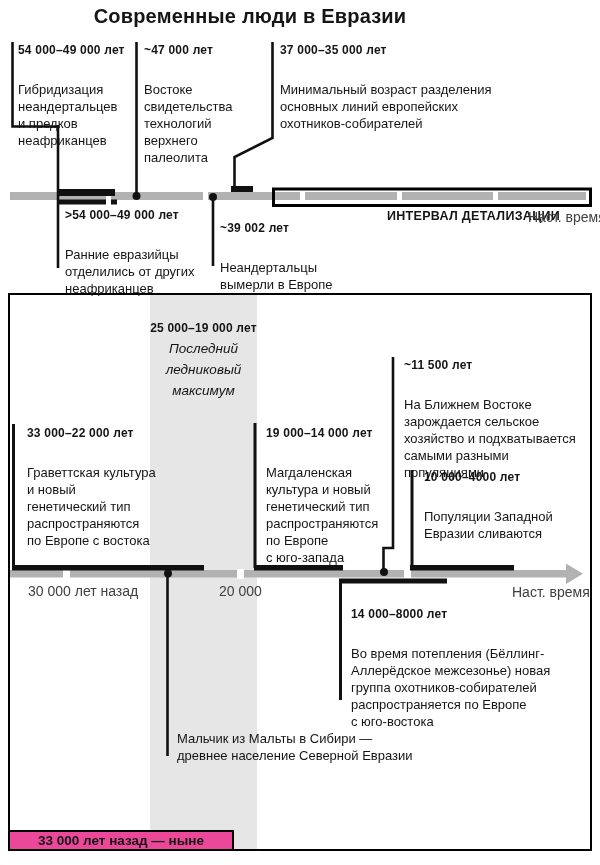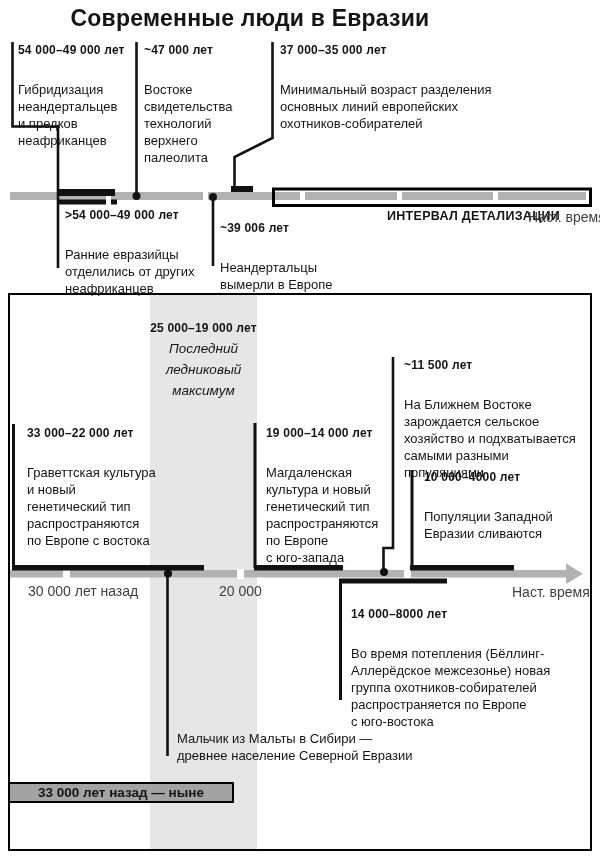--- a/index.html
+++ b/index.html
@@ -4,39 +4,39 @@
 <style>
   html,body{margin:0;padding:0;background:#ffffff;}
   #stage{
     position:relative;width:600px;height:865px;overflow:hidden;
     font-family:"Liberation Sans","DejaVu Sans",sans-serif;color:#151515;
     background:#ffffff;
   }
   .abs{position:absolute;}
   .title{
     left:0;top:5px;width:500px;text-align:center;
-    font-size:23px;font-weight:bold;letter-spacing:.2px;
+    font-size:20px;font-weight:bold;letter-spacing:.2px;
   }
   .callout .age{font-size:12px;font-weight:bold;line-height:15px;margin-bottom:2px;letter-spacing:.2px;}
   .callout .body{font-size:13px;line-height:17px;white-space:pre-line;margin-top:23px;}
   .band{
     left:150px;top:295px;width:107px;height:554px;background:#e6e6e6;
   }
   .band-label{left:150px;top:321px;width:107px;text-align:center;}
   .band-label .age{font-size:12px;font-weight:bold;letter-spacing:.2px;}
   .band-label .body{font-size:13.5px;font-style:italic;line-height:21px;white-space:pre-line;margin-top:3px;}
   .panel{
     left:8px;top:293px;width:584px;height:558px;border:2px solid #000;box-sizing:border-box;
     background:transparent;
   }
   .axis-label{font-size:14px;color:#404040;white-space:nowrap;text-align:center;}
   .interval-label{font-size:12.5px;font-weight:bold;letter-spacing:.3px;white-space:nowrap;padding-left:28px;}
   .range-box{
-    left:8px;top:782px;width:226px;height:21px;border:2px solid #000;box-sizing:border-box;
-    background:#a3a3a3;text-align:center;font-size:13.5px;font-weight:bold;line-height:18px;
+    left:8px;top:830px;width:226px;height:21px;border:2px solid #000;box-sizing:border-box;
+    background:#ec4899;text-align:center;font-size:13.5px;font-weight:bold;line-height:18px;
   }
   svg.layer{left:0;top:0;pointer-events:none;}
 </style>
 </head>
 <body>
 
 <div id="stage">
 
   <div class="abs band"></div>
 
@@ -122,21 +122,21 @@
 охотников-собирателей</div>
   </div>
 
   <div class="abs callout" style="left:65px;top:208px">
     <div class="age">&gt;54 000–49 000 лет</div>
     <div class="body">Ранние евразийцы
 отделились от других
 неафриканцев</div>
   </div>
   <div class="abs callout" style="left:220px;top:221px">
-    <div class="age">~39 006 лет</div>
+    <div class="age">~39 002 лет</div>
     <div class="body">Неандертальцы
 вымерли в Европе</div>
   </div>
 
   <div class="abs interval-label" style="left:359px;top:209px">ИНТЕРВАЛ ДЕТАЛИЗАЦИИ</div>
   <div class="abs axis-label" style="left:528px;top:209px">Наст. время</div>
 
   <div class="abs band-label">
     <div class="age">25 000–19 000 лет</div>
     <div class="body">Последний

